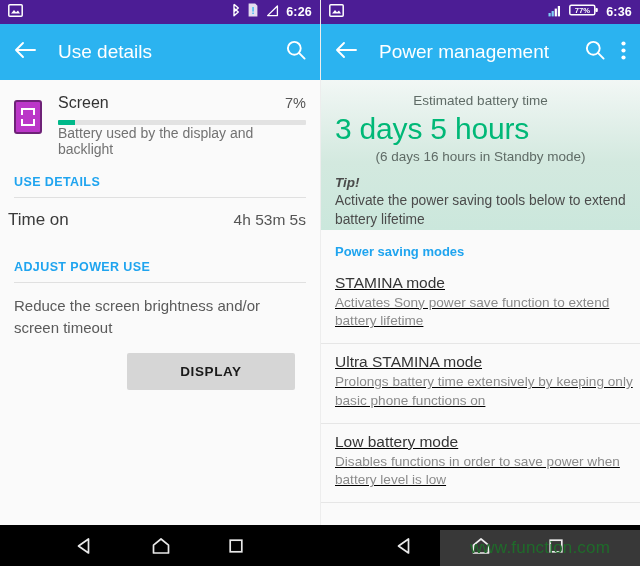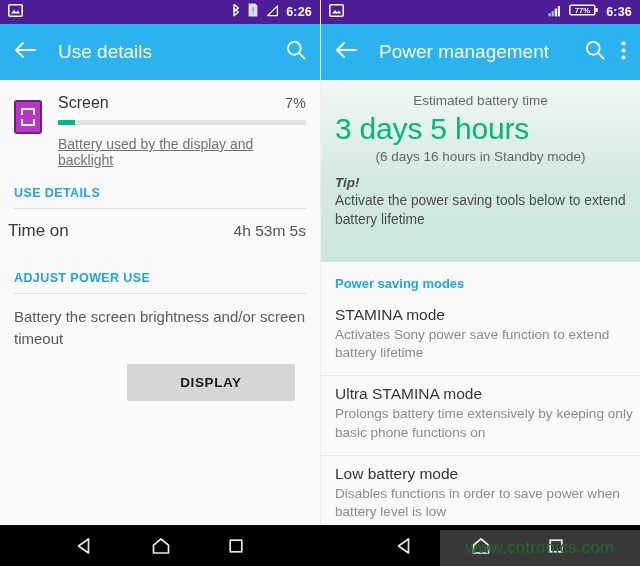--- a/index.html
+++ b/index.html
@@ -89,21 +89,21 @@
     display: flex; align-items: baseline; justify-content: space-between;
   }
   .screen-name { font-size: 16px; color: #333; }
   .screen-pct  { font-size: 14.5px; color: #555; }
   .bar {
     height: 5px; background: #e2e2e2; border-radius: 1px;
     margin-top: 8px; overflow: hidden;
   }
   .bar > i { display: block; height: 100%; background: #00b98a; }
   .screen-sub {
-    margin-top: 11px; font-size: 14px; color: #727272; text-decoration: underline;
+    font-size: 14px; color: #727272;
   }
 
   .section-label {
     color: #1fa4ef;
     font-size: 12.5px;
     font-weight: bold;
     letter-spacing: .4px;
     padding: 18px 14px 8px 14px;
   }
   .hr { height: 1px; background: #e0e0e0; margin: 0 14px; }
@@ -130,41 +130,42 @@
     padding: 11px 10px;
     width: 168px;
     border-radius: 2px;
     cursor: pointer;
     font-family: inherit;
   }
 
   
   .est {
     background: linear-gradient(180deg, #f2f7f5 0%, #d3e9df 55%, #cbe7dc 100%);
-    padding: 13px 14px 32px 14px;
+    padding: 13px 14px 0 14px;
   }
   .est-label { text-align: center; font-size: 13.5px; color: #5f6b66; }
   .est-big {
     font-size: 30px;
     color: #00b877;
     margin-top: 4px;
     letter-spacing: -.2px;
   }
   .est-standby { text-align: center; font-size: 13.5px; color: #5f6b66; margin-top: 3px; }
   .tip-head { font-size: 13.5px; font-weight: bold; font-style: italic; color: #4b4b4b; margin-top: 11px; }
   .tip-body { font-size: 13.8px; color: #4b4b4b; line-height: 1.4; margin-top: 1px; }
 
   .mode-label {
     color: #1fa4ef; font-size: 13px; font-weight: bold;
     padding: 14px 14px 6px 14px;
   }
   .mode {
     padding: 9px 4px 12px 14px;
     border-bottom: 1px solid #e6e6e6;
     cursor: pointer;
+    text-decoration: underline;
   }
   .mode:first-of-type { border-top: none; }
   .mode-title { font-size: 15.5px; color: #363636; }
   .mode-desc  { font-size: 13.6px; color: #8b8b8b; line-height: 1.38; margin-top: 2px; }
   .mode.partial { border-bottom: none; padding-bottom: 0; }
 
   
   .navbar {
     position: absolute; left: 0; bottom: 0;
     width: 640px; height: 41px;
@@ -270,21 +271,21 @@
       <div class="hr"></div>
 
       <div class="kv-row">
         <span class="kv-k">Time on</span>
         <span class="kv-v">4h 53m 5s</span>
       </div>
 
       <div class="section-label">ADJUST POWER USE</div>
       <div class="hr"></div>
 
-      <div class="para">Battery the screen brightness and/or screen timeout</div>
+      <div class="para">Reduce the screen brightness and/or screen timeout</div>
 
       <div class="btn-wrap">
         <button class="btn">DISPLAY</button>
       </div>
     </div>
   </div>
 
   <div class="panel right">
 
     <div class="statusbar">
@@ -403,16 +404,16 @@
             <path d="M2.5 16 L2.5 8.2 L10 2 L17.5 8.2 L17.5 16 Z" fill="none" stroke="#e8e8e8" stroke-width="1.7" stroke-linejoin="round"></path>
           </svg>
       </span>
       <span class="nav-btn">
         <svg width="16" height="16" viewBox="0 0 16 16">
             <rect x="2.2" y="2.2" width="11.6" height="11.6" fill="none" stroke="#e8e8e8" stroke-width="1.7"></rect>
           </svg>
       </span>
     </div>
 
-    <div class="watermark">www.cntronics.com</div>
+    <div class="watermark">www.function.com</div>
   </div>
 
 </div>
 
 </body></html>

